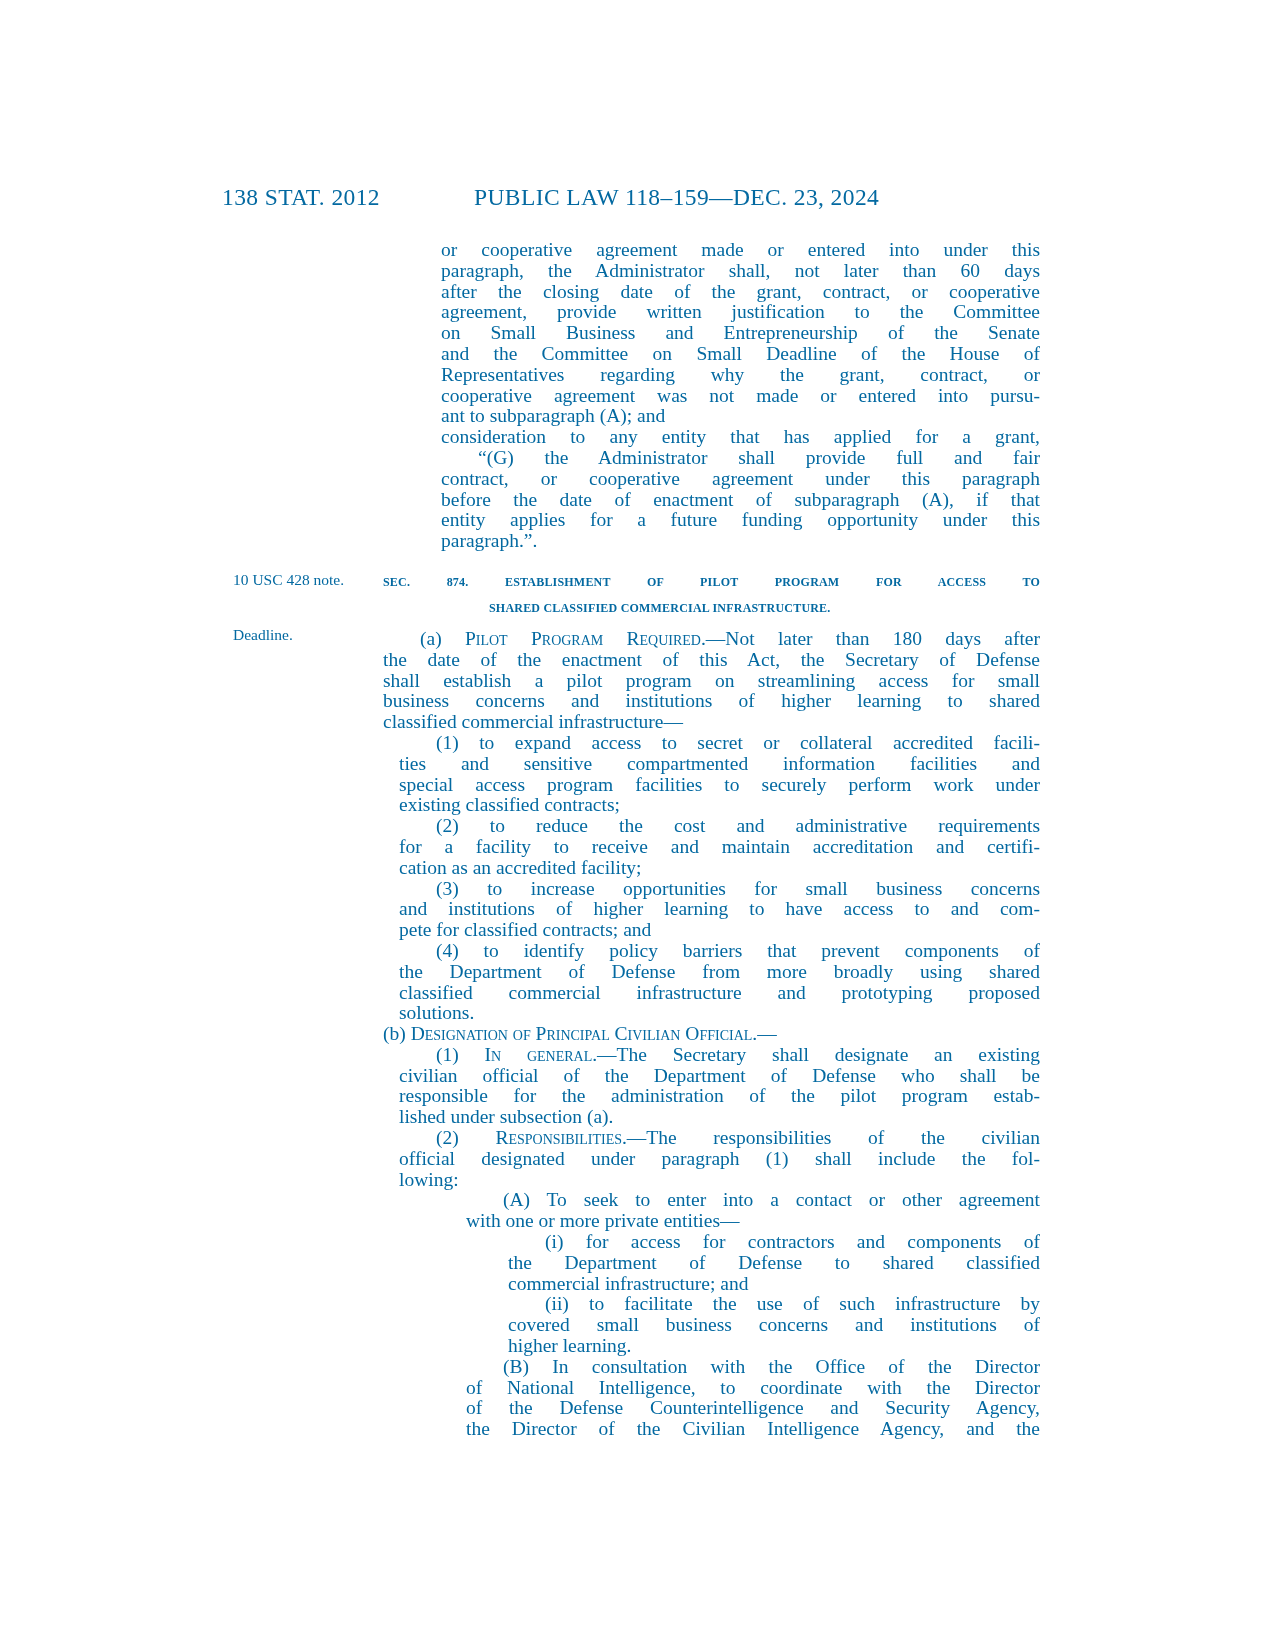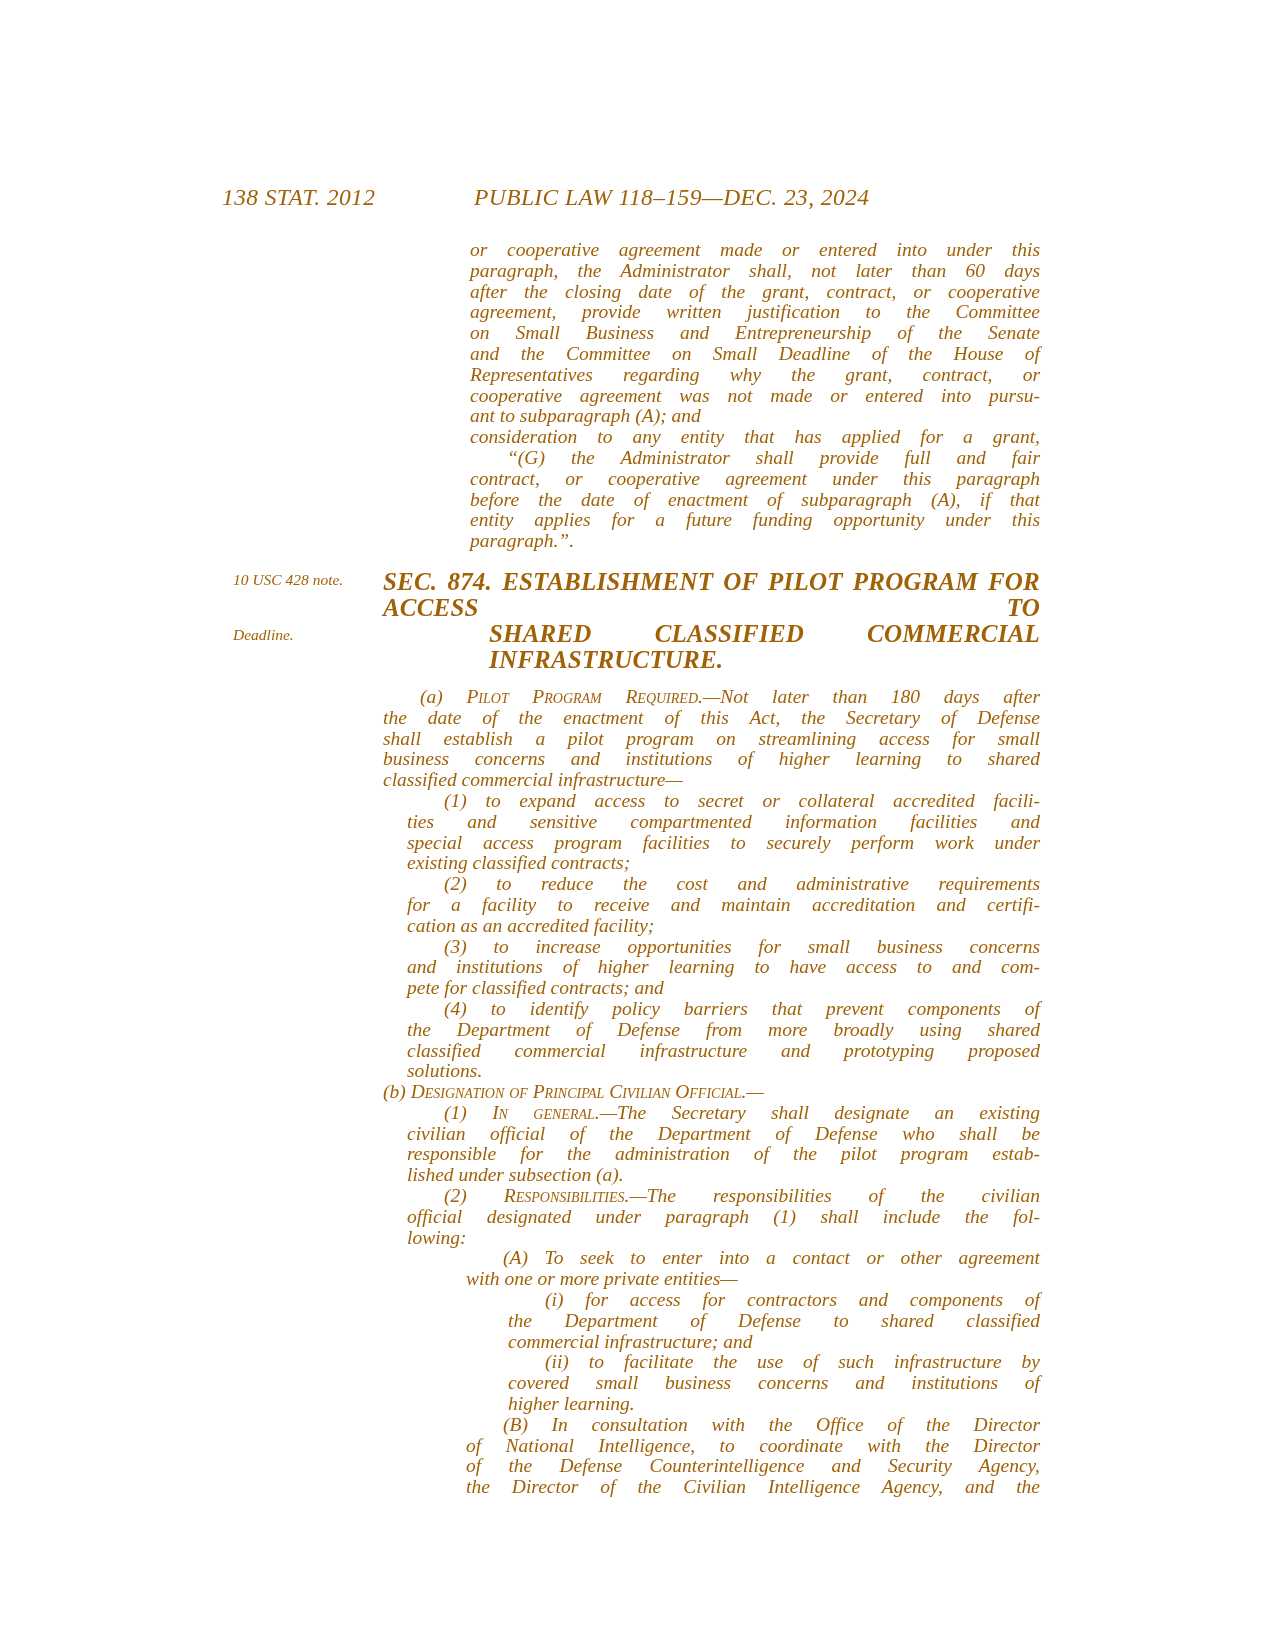--- a/index.html
+++ b/index.html
@@ -1,24 +1,23 @@
 <!DOCTYPE html>
 <html><head>
 <meta charset="utf-8">
 <style>
   html, body { margin: 0; padding: 0; background: #ffffff; }
   .page {
     position: relative;
     width: 1275px;
     height: 1650px;
     background: #ffffff;
-    color: #a16207;
+    color: #0369a1;
     font-family: "Liberation Serif", serif;
     overflow: hidden;
-    font-style: italic;
   }
   .hdr {
     position: absolute;
     top: 184px;
     font-size: 23.5px;
     letter-spacing: 0.4px;
     white-space: nowrap;
   }
   .hdr-left { left: 222px; }
   .hdr-center { left: 474px; }
@@ -41,32 +40,32 @@
     line-height: 20.8px;
   }
   .blk { margin: 0; }
   .line {
     text-align: justify;
     text-align-last: justify;
     white-space: normal;
   }
   .line.last { text-align-last: left; }
   .line.fi { padding-left: 37px; }
-  .q  { margin-left: 87px; }
+  .q  { margin-left: 58px; }
   .l0 { margin-left: 0; }
-  .l1 { margin-left: 24px; }
+  .l1 { margin-left: 16px; }
   .l2 { margin-left: 83px; }
   .l3 { margin-left: 125px; }
   .sc { font-variant-caps: small-caps; }
   .hd {
     font-weight: bold;
-    font-size: 25px;
+    font-size: 12px;
     line-height: 26px;
     margin-top: 17px;
-    margin-bottom: 14px;
+    margin-bottom: 8px;
     letter-spacing: 0.2px;
   }
   .hd .line.fi { padding-left: 106px; }
 </style>
 </head>
 <body>
 
 <div class="page">
   <div class="hdr hdr-left">138 STAT. 2012</div>
   <div class="hdr hdr-center">PUBLIC LAW 118–159—DEC. 23, 2024</div>

